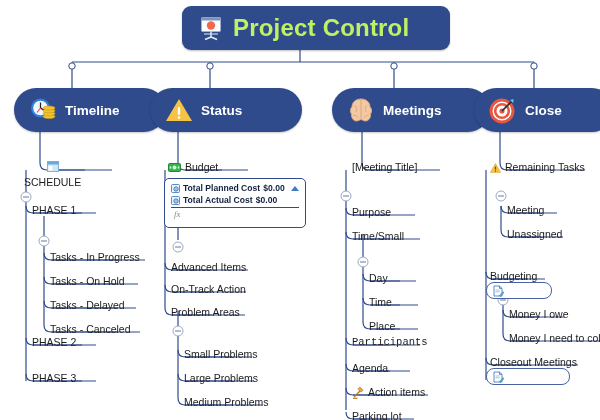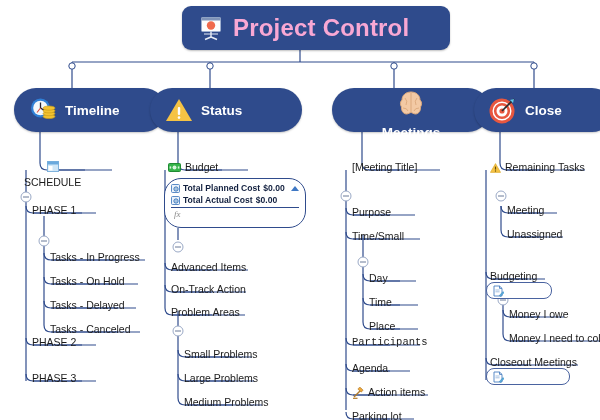--- a/index.html
+++ b/index.html
@@ -17,21 +17,21 @@
   .root-node{
     position:absolute;
     background:#2f4b8c;
     border-radius:9px;
     display:flex;align-items:center;
     gap:9px;
     padding:0 16px;
     box-shadow:0 1px 2px rgba(0,0,0,.25);
   }
   .root-title{
-    color:#f9a8d4;
+    color:#bef264;
     font-size:24px;
     font-weight:bold;
     letter-spacing:.2px;
     white-space:nowrap;
   }
 
   
   .branch-node{
     position:absolute;
     background:#2f4b8c;
@@ -57,21 +57,21 @@
     white-space:nowrap;
     line-height:13px;
     display:flex;align-items:center;
     gap:4px;
   }
 
   
   .budget-box{
     position:absolute;
     border:1.3px solid #2f4b8c;
-    border-radius:17px;
+    border-radius:5px;
     background:#ffffff;
     box-sizing:border-box;
   }
   .budget-row{
     display:flex;align-items:center;
     font-size:8.6px;
     font-weight:bold;
     color:#12203f;
     padding:0 4px;
     height:12px;
@@ -310,21 +310,21 @@
     <span class="ic">
       <svg width="30" height="30" viewBox="0 0 30 30">
         <path d="M15 4 L28 26 L2 26 Z" fill="#f6c344"></path>
         <rect x="13.8" y="12" width="2.4" height="8" rx="1.1" fill="#ffffff"></rect>
         <circle cx="15" cy="22.6" r="1.3" fill="#ffffff"></circle>
       </svg>
     </span>
     <span class="branch-label">Status</span>
   </div>
 
-  <div class="branch-node" style="left:332px;top:88px;width:130px;flex-direction:column;">
+  <div class="branch-node" style="left:332px;top:88px;width:130px;">
     <span class="ic">
       <svg width="30" height="30" viewBox="0 0 30 30">
         <path d="M15 4 C10 4 6 7 6 12 C4 13.5 4 17 5.5 19 C5 22 7 26 10.5 26 C12.5 26 14 24.5 15 24.5 C16 24.5 17.5 26 19.5 26 C23 26 25 22 24.5 19 C26 17 26 13.5 24 12 C24 7 20 4 15 4 Z" fill="#f3c9a4" stroke="#dba87c" stroke-width="1"></path>
         <line x1="15" y1="5" x2="15" y2="24" stroke="#dba87c" stroke-width="1"></line>
         <path d="M9 10 Q12 13 10 17" fill="none" stroke="#dba87c" stroke-width=".9"></path>
         <path d="M21 10 Q18 13 20 17" fill="none" stroke="#dba87c" stroke-width=".9"></path>
         <path d="M7 20 Q11 20 12 23" fill="none" stroke="#dba87c" stroke-width=".9"></path>
         <path d="M23 20 Q19 20 18 23" fill="none" stroke="#dba87c" stroke-width=".9"></path>
       </svg>
     </span>

